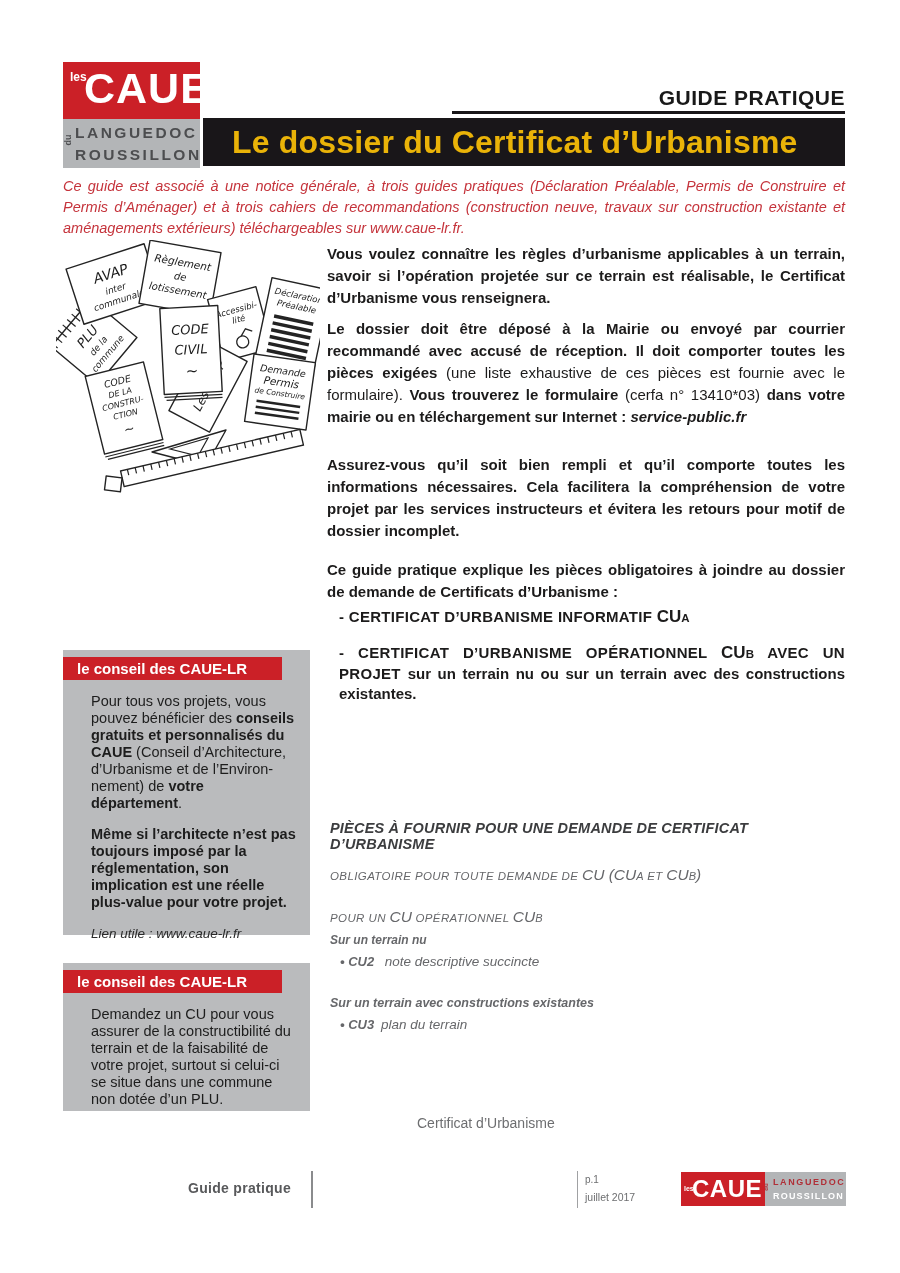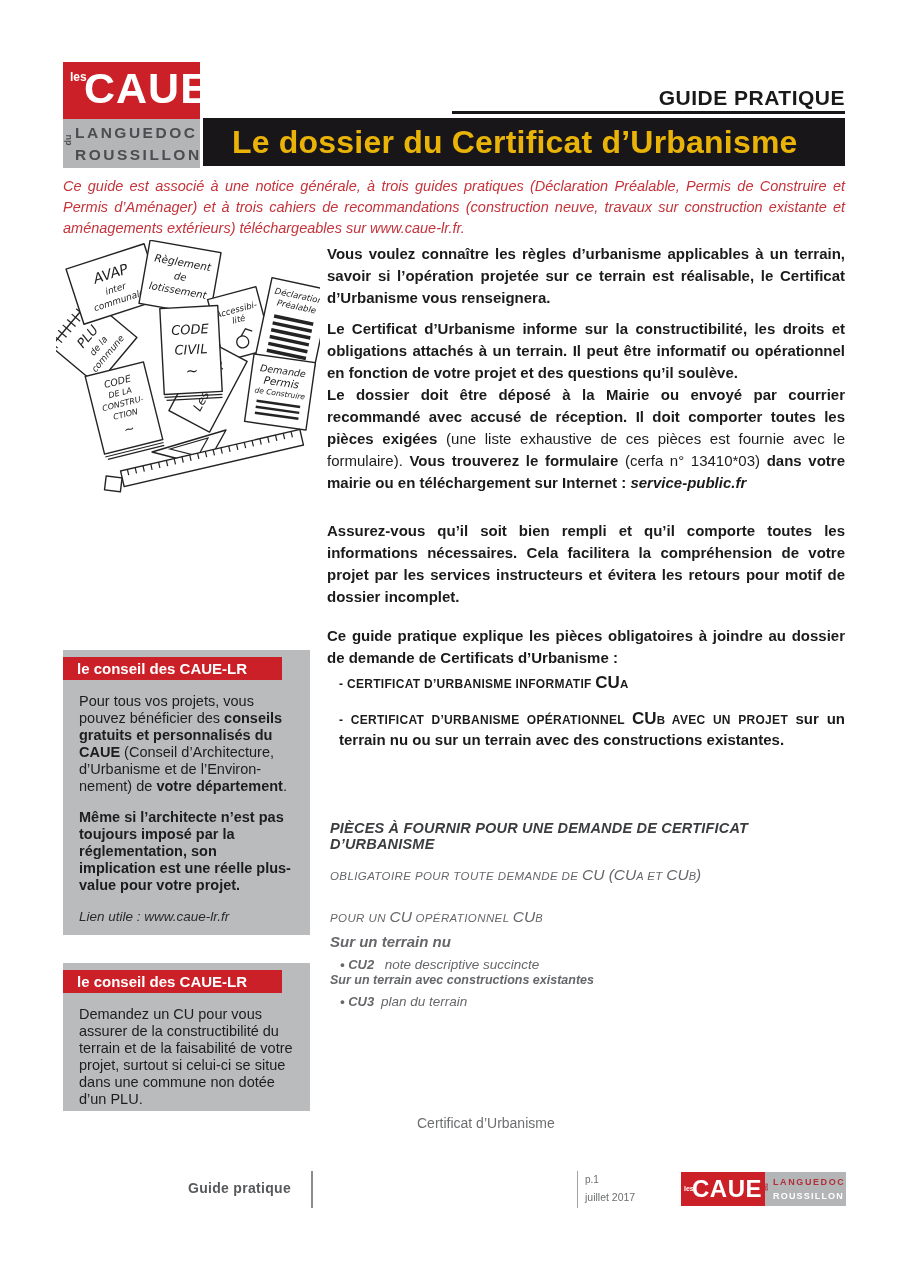--- a/index.html
+++ b/index.html
@@ -33,45 +33,45 @@
   .col { position:absolute; left:327px; top:243px; width:518px; color:#1c1b1b; font-size:15px; line-height:22px; text-align:justify; }
   .col p { margin:0; }
   .b  { font-weight:bold; }
   .r  { font-weight:normal; }
   .bi { font-weight:bold; font-style:italic; }
   .p1 { font-weight:bold; margin-bottom:9px !important; }
   .p4 { font-weight:bold; margin-top:26px !important; }
   .p5 { font-weight:bold; margin-top:17px !important; }
   .li1 { margin-top:3px !important; margin-left:12px !important; text-align:left; }
   .li2 { margin-top:14px !important; margin-left:12px !important; line-height:20px; }
-  .sc  { font-weight:bold; font-size:12px; letter-spacing:0.3px; }
+  .sc  { font-weight:bold; font-size:15px; letter-spacing:0.3px; }
   .cu  { font-weight:bold; font-size:17px; }
   .cus { font-weight:bold; font-size:11.5px; }
 
   
   .pieces { position:absolute; left:330px; top:820px; width:515px; font-style:italic; color:#66676a; }
   .pieces-title { color:#3c3d3f; font-weight:bold; font-size:14.5px; letter-spacing:0.2px; }
   .ps  { margin-top:14px; }
   .ps2 { margin-top:24px; }
   .psc { font-size:11.5px; letter-spacing:0.4px; }
   .pcu { font-size:15.5px; }
   .pcus{ font-size:11px; }
   .pline { margin-top:5px; padding-left:10px; }
   .pb { font-weight:bold; font-size:13px; }
   .pr { font-size:13.5px; }
-  .psub { margin-top:7px; font-weight:bold; font-size:15px; }
-  .psub2 { font-weight:bold; font-size:12.5px; }
+  .psub { margin-top:7px; font-weight:bold; font-size:12px; }
+  .psub2 { margin-top:26px; font-weight:bold; font-size:12.5px; }
 
   
   .graybox { position:absolute; left:63px; width:247px; background:#babbbd; }
   .box1 { top:650px; height:285px; }
   .box2 { top:963px; height:148px; }
   .boxhead { margin-top:7px; width:219px; height:23px; background:#cb2027; color:#fff; font-weight:bold; font-size:15px; line-height:23px; padding-left:14px; }
   .boxbody { padding:13px 14px 0 16px; color:#1d1d1d; font-size:14.5px; line-height:17px; }
-  .boxbody p { margin:0 0 14px 0; }
+  .boxbody p { margin:0 0 14px 12px; }
   .boxlink { font-style:italic; font-size:13.5px; color:#2a2a2a; }
 
   
   .f-left { position:absolute; left:188px; top:1180px; font-weight:bold; font-size:14px; color:#58595b; letter-spacing:0.3px; }
   .f-sep1 { position:absolute; left:311px; top:1171px; width:2px; height:37px; background:#8a8b8d; }
   .f-center { position:absolute; left:417px; top:1115px; font-size:14px; color:#6d6e70; }
   .f-sep2 { position:absolute; left:577px; top:1171px; width:1px; height:37px; background:#a0a1a3; }
   .f-page { position:absolute; left:585px; top:1174px; font-size:10px; color:#6d6e70; }
   .f-date { position:absolute; left:585px; top:1191px; font-size:10.5px; color:#6d6e70; }
   .f-logo { position:absolute; left:681px; top:1172px; display:flex; }
@@ -236,21 +236,20 @@
           <line x1="67" y1="-8" x2="67" y2="-2"></line>
         <line x1="75" y1="-8" x2="75" y2="-2"></line>
           <line x1="83" y1="-8" x2="83" y2="-2"></line>
       </g>
       <rect class="sk" x="-110" y="-4" width="16" height="14" transform="rotate(20 -102 3)"></rect>
     </g>
   </svg>
 
   <div class="col">
     <p class="p1">Vous voulez connaître les règles d’urbanisme applicables à un terrain, savoir si l’opération projetée sur ce terrain est réalisable, le Certificat d’Urbanisme vous renseignera.</p>
-    <p class="b">Le Certificat d’Urbanisme informe sur la constructibilité, les droits et obligations attachés à un terrain. Il peut être informatif ou opérationnel en fonction de votre projet et des questions qu’il soulève.</p>
     <p><span class="b">Le dossier doit être déposé à la Mairie ou envoyé par courrier recommandé avec accusé de réception. Il doit comporter toutes les pièces exigées </span><span class="r">(une liste exhaustive de ces pièces est fournie avec le formulaire). </span><span class="b">Vous trouverez le formulaire </span><span class="r">(cerfa n° 13410*03) </span><span class="b">dans votre mairie ou en téléchargement sur Internet : </span><span class="bi">service-public.fr</span></p>
     <p class="p4">Assurez-vous qu’il soit bien rempli et qu’il comporte toutes les informations nécessaires. Cela facilitera la compréhension de votre projet par les services instructeurs et évitera les retours pour motif de dossier incomplet.</p>
     <p class="p5">Ce guide pratique explique les pièces obligatoires à joindre au dossier de demande de Certificats d’Urbanisme :</p>
     <p class="li1"><span class="sc">- CERTIFICAT D’URBANISME INFORMATIF </span><span class="cu">CU</span><span class="cus">A</span></p>
     <p class="li2"><span class="sc">- CERTIFICAT D’URBANISME OPÉRATIONNEL </span><span class="cu">CU</span><span class="cus">B</span><span class="sc"> AVEC UN PROJET </span><span class="b">sur un terrain nu ou sur un terrain avec des constructions existantes.</span></p>
   </div>
 
   <div class="pieces">
     <div class="pieces-title">PIÈCES À FOURNIR POUR UNE DEMANDE DE CERTIFICAT D’URBANISME</div>
     <div class="ps"><span class="psc">OBLIGATOIRE POUR TOUTE DEMANDE DE </span><span class="pcu">CU (CU</span><span class="pcus">A</span><span class="psc"> ET </span><span class="pcu">CU</span><span class="pcus">B</span><span class="pcu">)</span></div>

